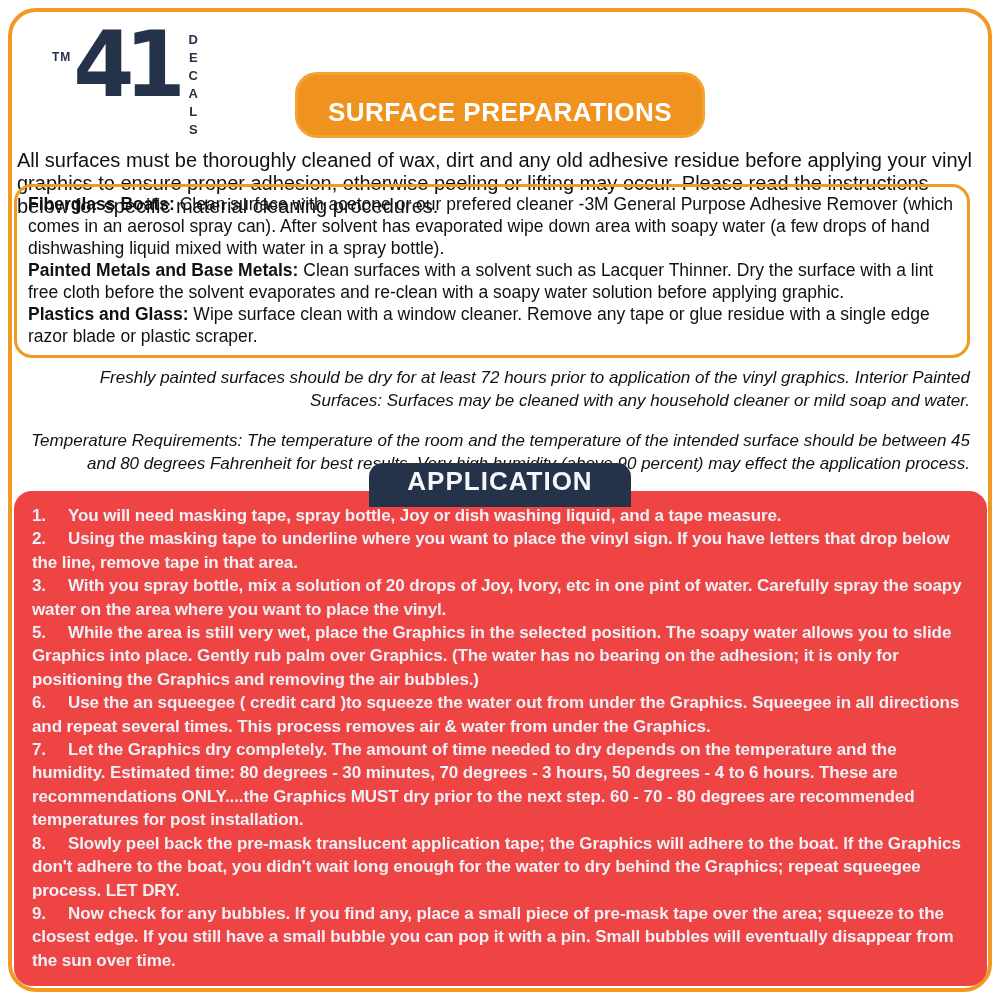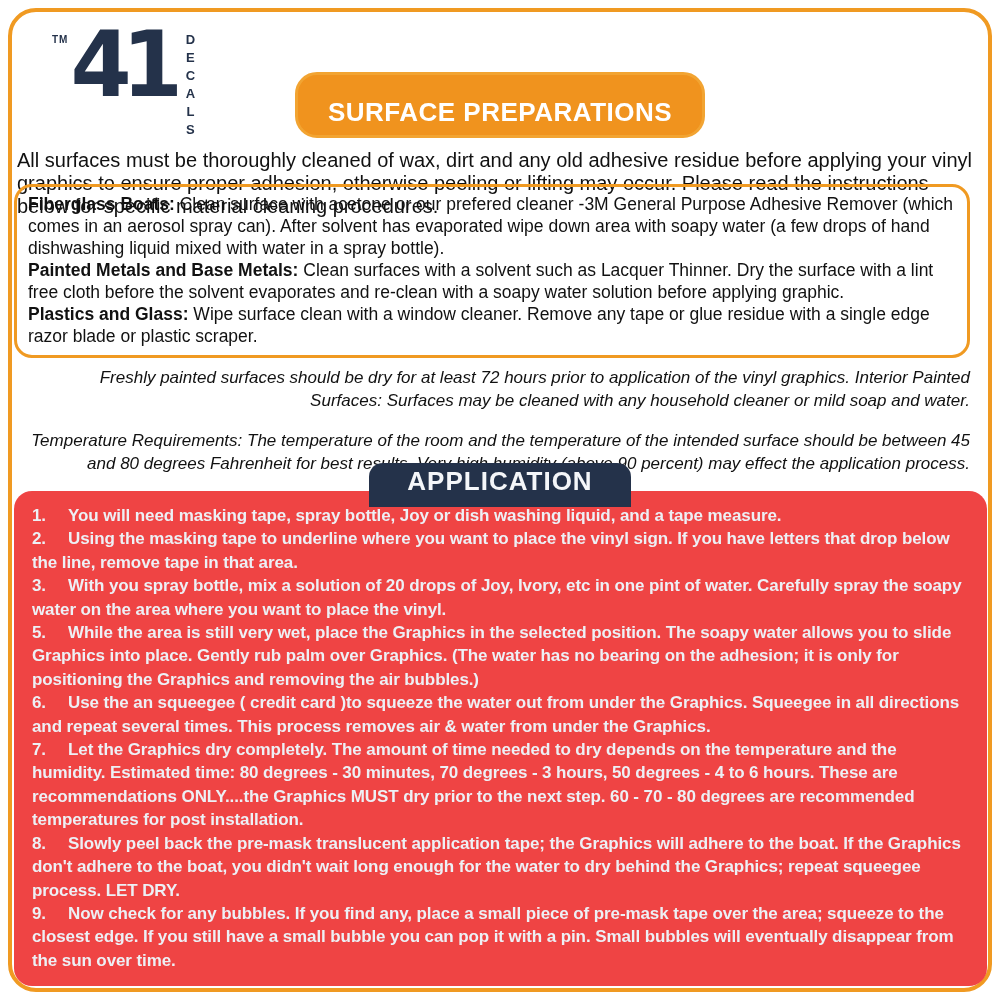--- a/index.html
+++ b/index.html
@@ -6,21 +6,21 @@
   .canvas{
     position:relative;width:1000px;height:1000px;background:#ffffff;overflow:hidden;
     font-family:"Liberation Sans","DejaVu Sans",sans-serif;color:#1a1a1a;
   }
   .page-border{
     position:absolute;left:8px;top:8px;right:8px;bottom:8px;
     border:4px solid #F09A22;border-radius:28px;pointer-events:none;
   }
   
   .logo{position:absolute;left:52px;top:26px;display:flex;align-items:flex-start;}
-  .logo-tm{font-size:10px;font-weight:700;color:#24324A;margin-top:8px;margin-right:2px;letter-spacing:1px;}
+  .logo-tm{font-size:12px;font-weight:700;color:#24324A;margin-top:24px;margin-right:2px;letter-spacing:1px;}
   .logo-num{
     font-size:88px;font-weight:900;color:#24324A;line-height:78px;letter-spacing:-10px;
     transform:scaleY(1.04);font-family:"DejaVu Sans","Liberation Sans",sans-serif;
   }
   .logo-vert{
     writing-mode:vertical-rl;text-orientation:upright;
     font-size:13px;font-weight:900;color:#24324A;letter-spacing:3px;
     margin-left:10px;margin-top:6px;line-height:14px;height:84px;
   }
   

